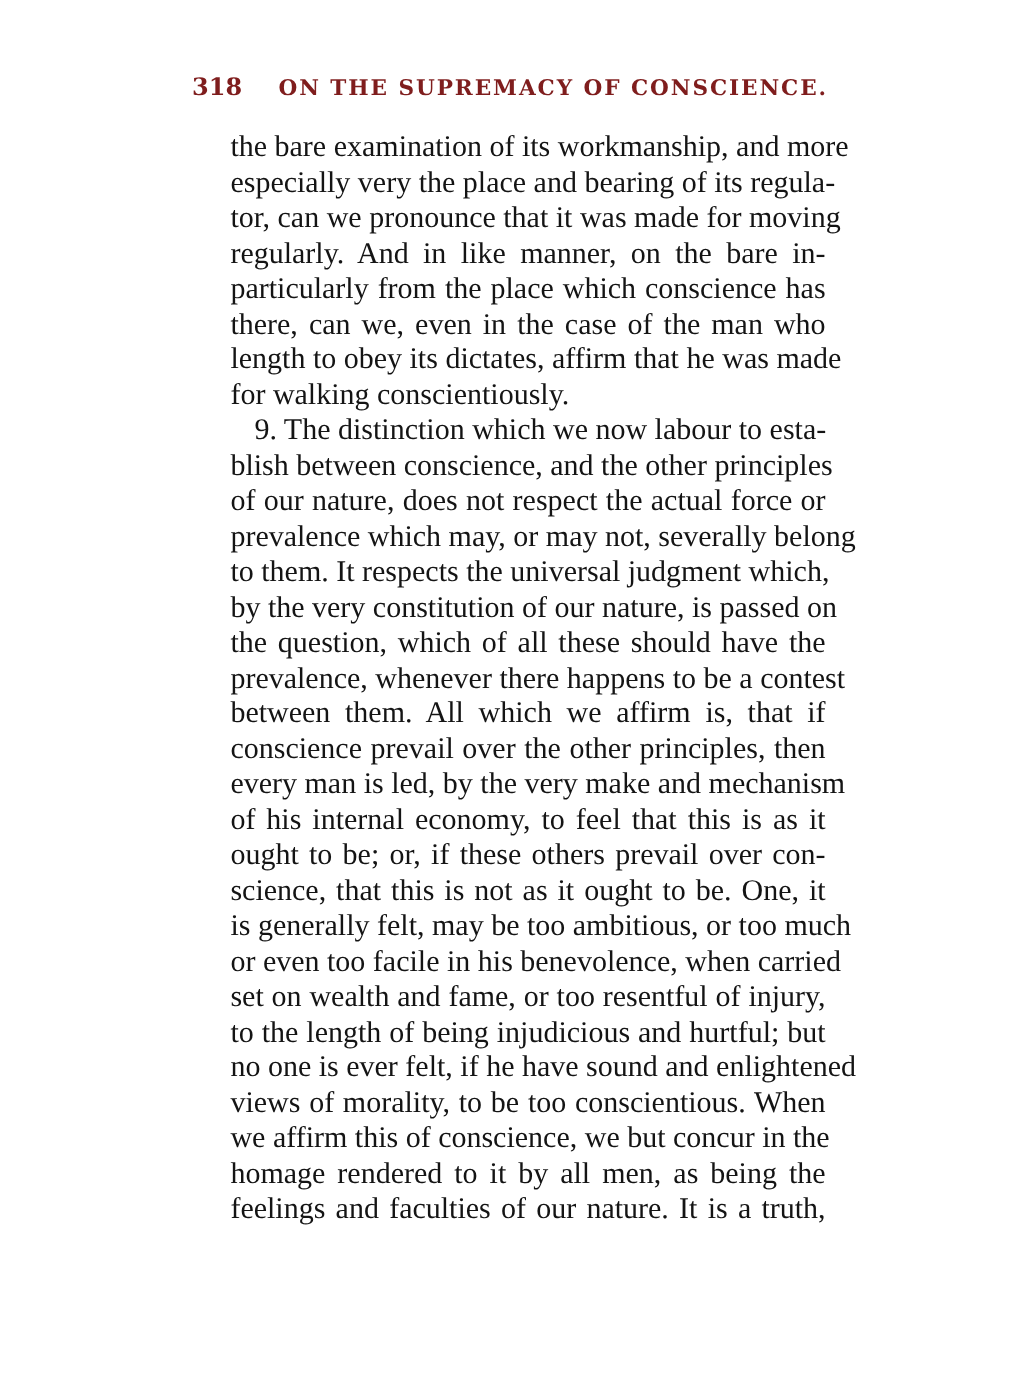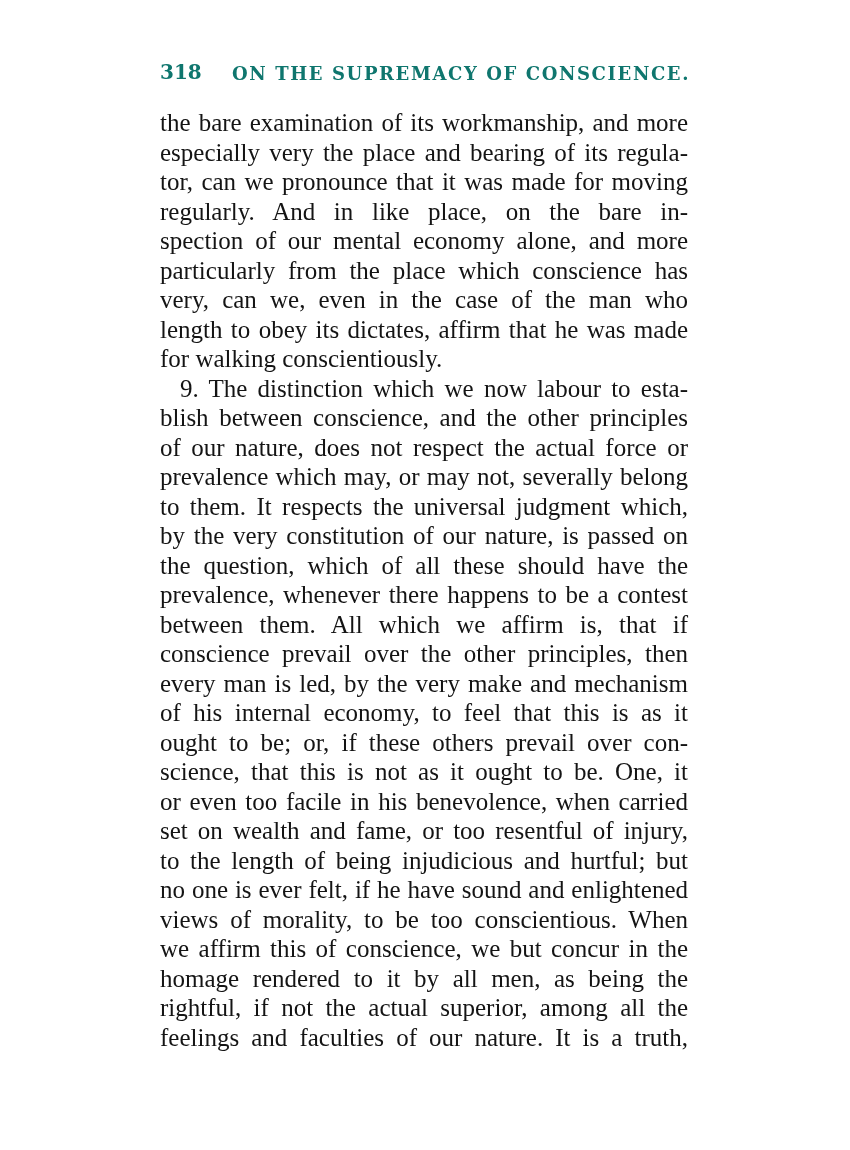--- a/index.html
+++ b/index.html
@@ -22,21 +22,21 @@
       background: #ffffff;
     }
     .running-head {
       position: absolute;
       left: 160px;
       top: 60px;
       width: 528px;
       height: 28px;
       font-family: "DejaVu Serif", serif;
       font-weight: bold;
-      color: #0f766e;
+      color: #7f1d1d;
     }
     .page-number {
       position: absolute;
       left: 0;
       top: 0;
       font-size: 20px;
       letter-spacing: 0px;
     }
     .running-title {
       position: absolute;
@@ -55,20 +55,21 @@
       font-size: 25px;
       line-height: 29.5px;
     }
     .line {
       display: block;
       white-space: nowrap;
       text-align: justify;
       text-align-last: justify;
       height: 29.5px;
       overflow: visible;
+      margin-left: 32px;
     }
     .line.last {
       text-align-last: left;
     }
     .line.indent {
       padding-left: 20px;
     }
   </style>
 </head>
 <body>
@@ -77,44 +78,43 @@
 
   <div class="running-head">
     <span class="page-number">318</span>
     <span class="running-title">ON THE SUPREMACY OF CONSCIENCE.</span>
   </div>
 
   <div class="body-text">
     <span class="line">the bare examination of its workmanship, and more</span>
     <span class="line">especially very the place and bearing of its regula-</span>
     <span class="line">tor, can we pronounce that it was made for moving</span>
-    <span class="line">regularly.  And in like place, on the bare in-</span>
-    <span class="line">spection of our mental economy alone, and more</span>
+    <span class="line">regularly.  And in like manner, on the bare in-</span>
     <span class="line">particularly from the place which conscience has</span>
-    <span class="line">very, can we, even in the case of the man who</span>
+    <span class="line">there, can we, even in the case of the man who</span>
     <span class="line">length to obey its dictates, affirm that he was made</span>
     <span class="line last">for walking conscientiously.</span>
     <span class="line indent">9. The distinction which we now labour to esta-</span>
     <span class="line">blish between conscience, and the other principles</span>
     <span class="line">of our nature, does not respect the actual force or</span>
     <span class="line">prevalence which may, or may not, severally belong</span>
     <span class="line">to them.  It respects the universal judgment which,</span>
     <span class="line">by the very constitution of our nature, is passed on</span>
     <span class="line">the question, which of all these should have the</span>
     <span class="line">prevalence, whenever there happens to be a contest</span>
     <span class="line">between them.  All which we affirm is, that if</span>
     <span class="line">conscience prevail over the other principles, then</span>
     <span class="line">every man is led, by the very make and mechanism</span>
     <span class="line">of his internal economy, to feel that this is as it</span>
     <span class="line">ought to be; or, if these others prevail over con-</span>
     <span class="line">science, that this is not as it ought to be.  One, it</span>
+    <span class="line">is generally felt, may be too ambitious, or too much</span>
     <span class="line">or even too facile in his benevolence, when carried</span>
     <span class="line">set on wealth and fame, or too resentful of injury,</span>
     <span class="line">to the length of being injudicious and hurtful; but</span>
     <span class="line">no one is ever felt, if he have sound and enlightened</span>
     <span class="line">views of morality, to be too conscientious.  When</span>
     <span class="line">we affirm this of conscience, we but concur in the</span>
     <span class="line">homage rendered to it by all men, as being the</span>
-    <span class="line">rightful, if not the actual superior, among all the</span>
     <span class="line">feelings and faculties of our nature.  It is a truth,</span>
   </div>
 
 </div>
 
 </body></html>

